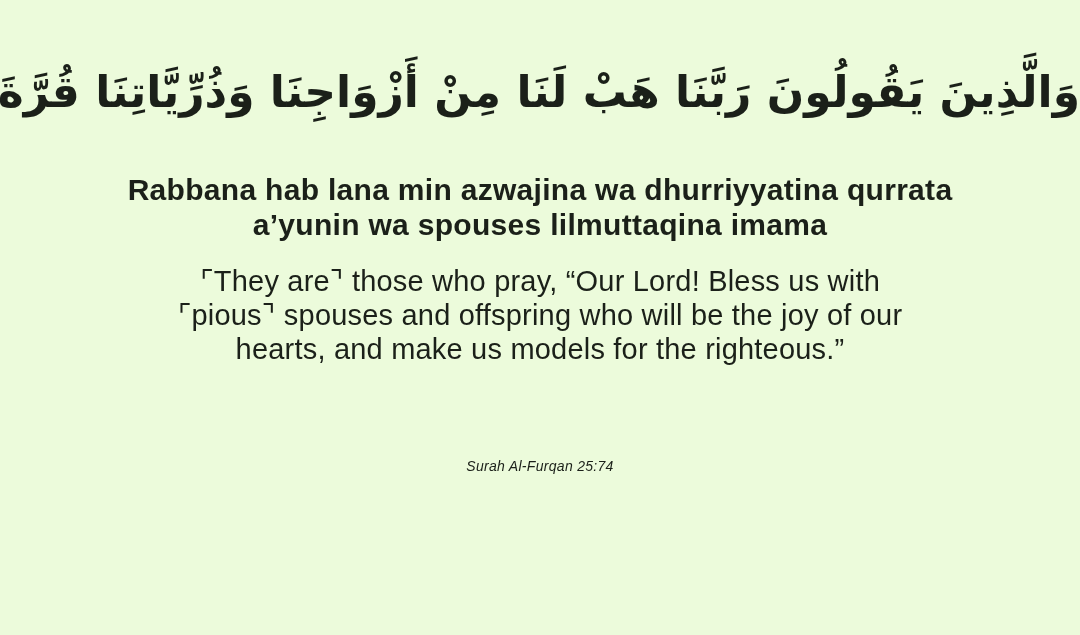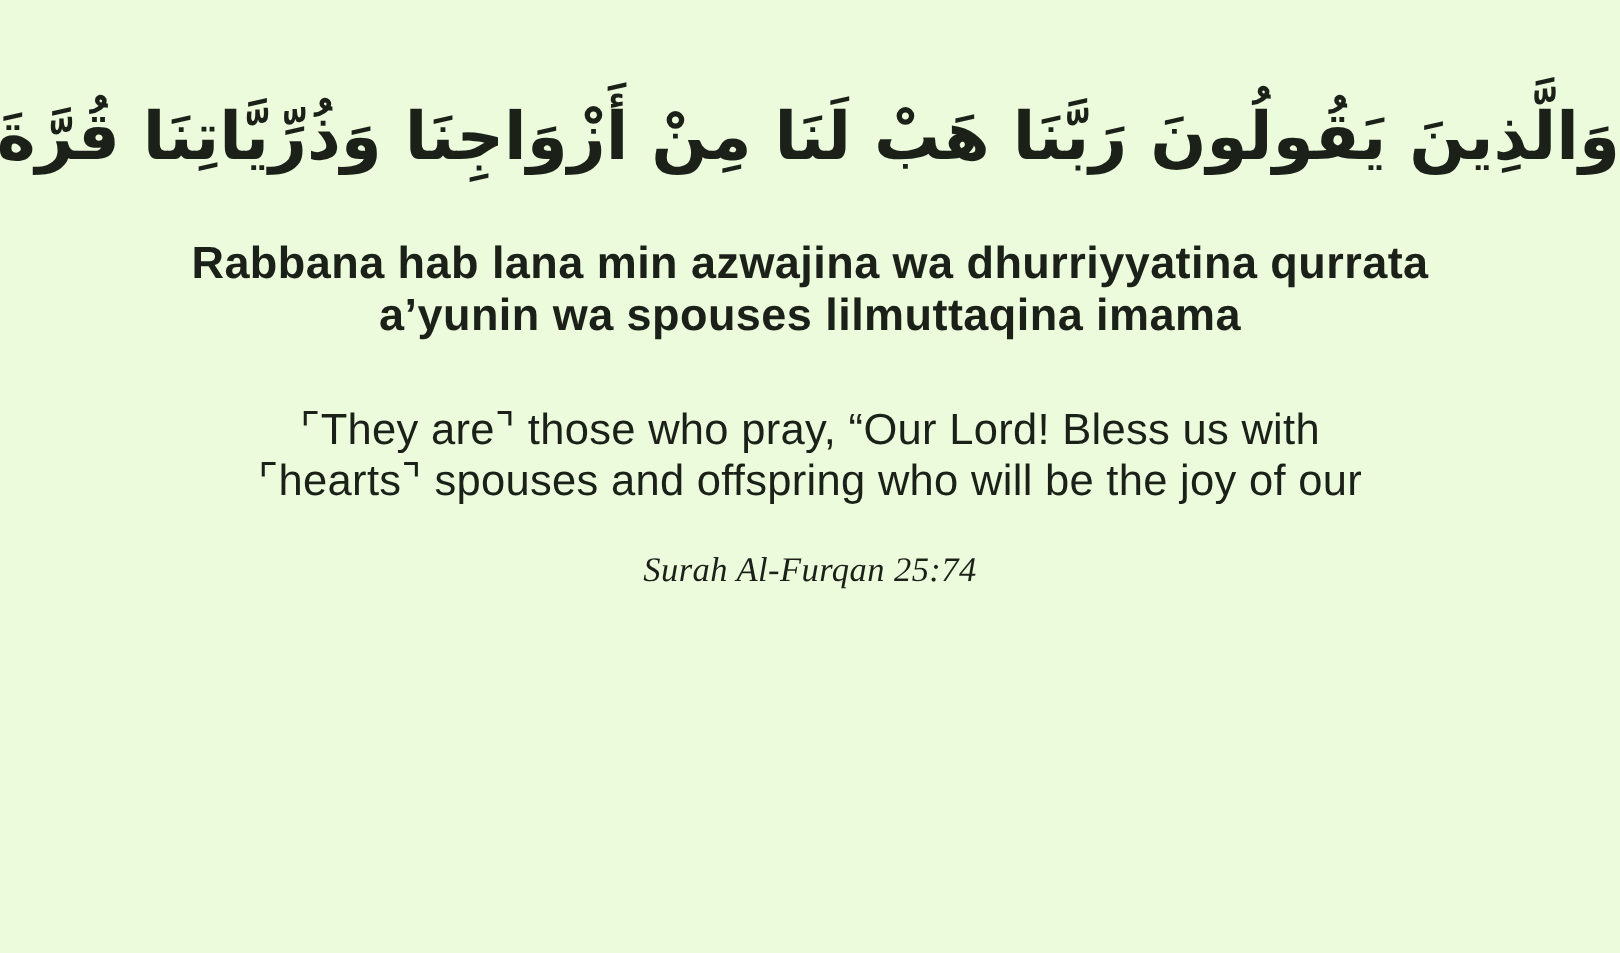--- a/index.html
+++ b/index.html
@@ -23,57 +23,57 @@
     padding-top: 44px;
     direction: rtl;
     font-family: "DejaVu Sans", sans-serif;
     font-weight: 700;
     font-size: 44px;
     line-height: 96px;
     letter-spacing: 0;
   }
   .arabic-line { white-space: nowrap; }
   .translit-block {
-    margin-top: 18px;
+    margin-top: 32px;
     font-size: 30px;
     font-weight: 600;
     line-height: 35px;
     letter-spacing: 0.3px;
   }
   .translation-block {
-    margin-top: 42px;
+    margin-top: 22px;
     font-size: 29px;
     font-weight: 500;
     line-height: 34px;
     letter-spacing: 0.2px;
     text-align: center;
   }
   .citation {
-    margin-top: 29px;
-    font-size: 23px;
+    margin-top: 92px;
+    font-size: 14px;
     font-style: italic;
     font-weight: 500;
     letter-spacing: 0.3px;
-    font-family: Liberation Serif, serif;
   }
 </style>
 </head>
 <body>
 
 <div class="canvas">
 
   <div class="arabic-block" lang="ar" dir="rtl">
     <div class="arabic-line">وَالَّذِينَ يَقُولُونَ رَبَّنَا هَبْ لَنَا مِنْ أَزْوَاجِنَا وَذُرِّيَّاتِنَا قُرَّةَ</div>
   </div>
 
   <div class="translit-block">
     <div>Rabbana hab lana min azwajina wa dhurriyyatina qurrata</div>
     <div>a’yunin wa spouses lilmuttaqina imama</div>
   </div>
 
   <div class="translation-block">
     <div>⌜They are⌝ those who pray, “Our Lord! Bless us with</div>
-    <div>⌜hearts⌝ spouses and offspring who will be the joy of our</div>
+    <div>⌜pious⌝ spouses and offspring who will be the joy of our</div>
+    <div>hearts, and make us models for the righteous.”</div>
   </div>
 
   <div class="citation">Surah Al-Furqan 25:74</div>
 
 </div>
 
 </body></html>

